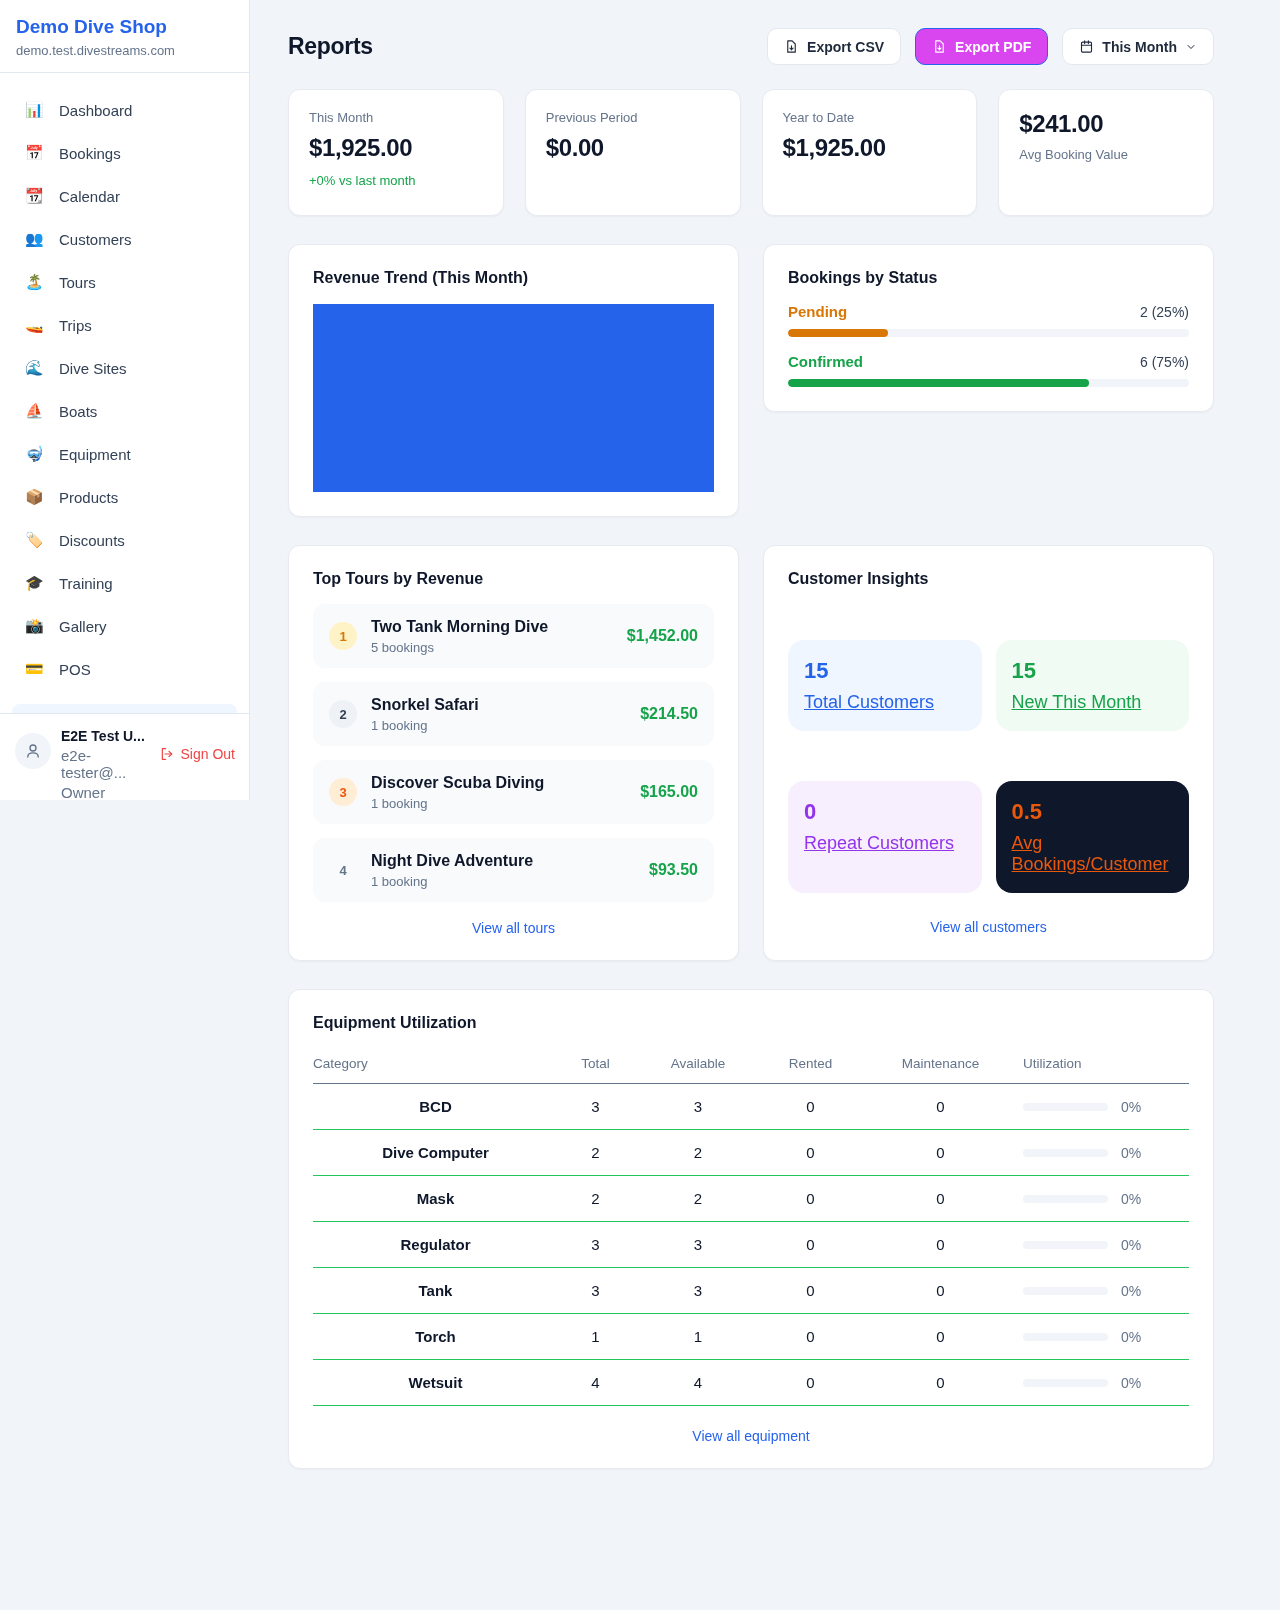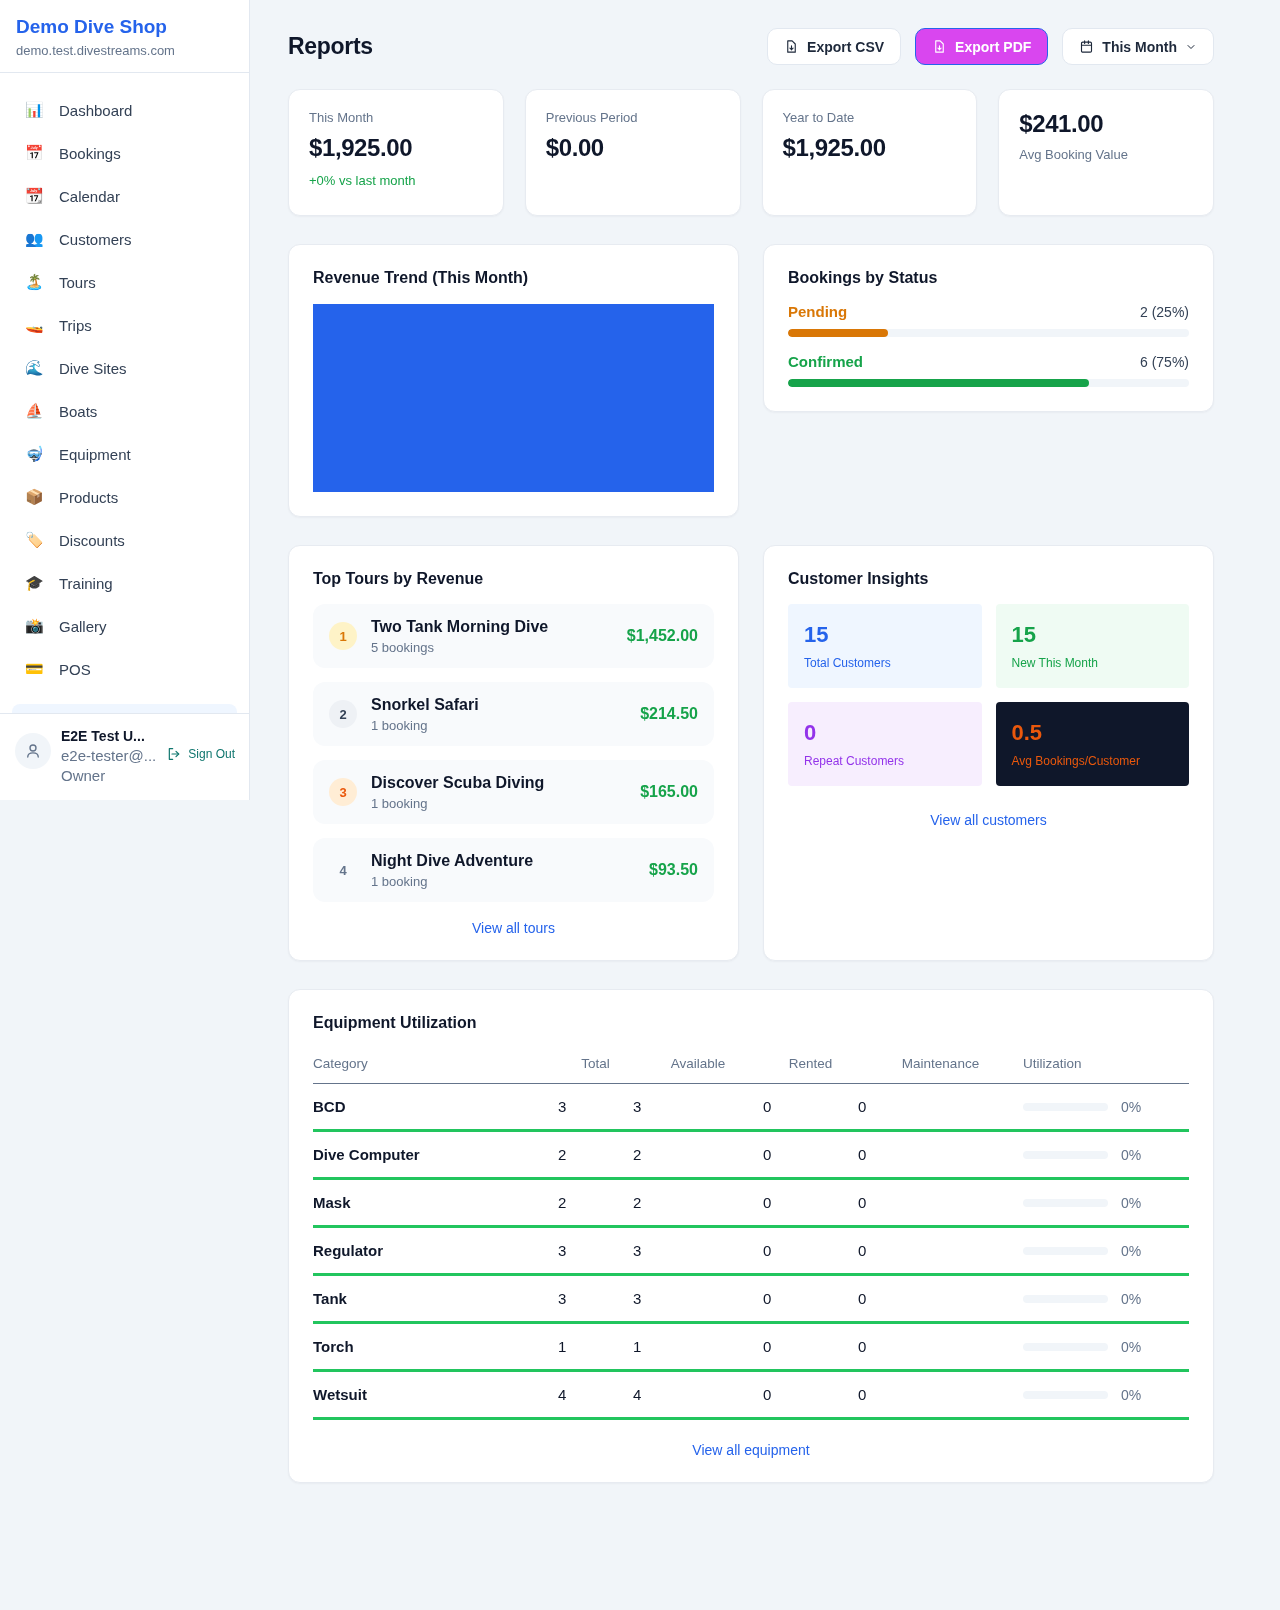--- a/index.html
+++ b/index.html
@@ -48,21 +48,21 @@
     background: #f1f5f9; color: #64748b;
     display: flex; align-items: center; justify-content: center;
     flex: 0 0 auto; margin-top: 7px;
   }
   .user-meta { min-width: 0; }
   .user-name { font-size: 14px; font-weight: 700; color: #0f172a; margin-top: 2px; }
   .user-email, .user-role { font-size: 15px; color: #64748b; margin-top: 3px; }
   .signout {
     margin-left: auto; margin-top: 20px;
     display: flex; align-items: center; gap: 6px;
-    color: #0f766e; font-size: 12px; cursor: pointer; white-space: nowrap;
+    color: #ef4444; font-size: 14px; cursor: pointer; white-space: nowrap;
   }
 
   
   .main { margin-left: 250px; padding: 28px 66px 0 38px; }
   .page-header { display: flex; align-items: center; justify-content: space-between; margin-bottom: 24px; }
   .page-title { font-size: 23px; font-weight: 700; letter-spacing: -0.3px; }
   .header-actions { display: flex; gap: 14px; }
   .btn {
     display: inline-flex; align-items: center; gap: 8px;
     height: 37px; padding: 0 16px;
@@ -119,40 +119,40 @@
   .tour-name { font-size: 16px; font-weight: 600; color: #0f172a; }
   .tour-bookings { font-size: 13px; color: #64748b; margin-top: 4px; }
   .tour-revenue { margin-left: auto; font-size: 16px; font-weight: 700; color: #16a34a; }
 
   .view-link {
     display: block; text-align: center; margin-top: 18px;
     color: #2563eb; font-size: 14px; text-decoration: none; cursor: pointer;
   }
 
   .insights-grid { margin-top: 16px; display: grid; grid-template-columns: 1fr 1fr; gap: 14px; }
-  .insight-tile { border-radius: 4px; padding: 18px 16px; min-height: 82px; }
+  .insight-tile { border-radius: 16px; padding: 18px 16px; min-height: 82px; margin-top: 36px; }
   .insight-value { font-size: 22px; font-weight: 700; }
-  .insight-label { font-size: 12px; font-weight: 500; margin-top: 8px; }
+  .insight-label { font-size: 18px; font-weight: 500; margin-top: 8px; text-decoration: underline; }
   .theme-blue   { background: #eff6ff; } .theme-blue .insight-value,   .theme-blue .insight-label   { color: #2563eb; }
   .theme-green  { background: #effbf3; } .theme-green .insight-value,  .theme-green .insight-label  { color: #16a34a; }
   .theme-purple { background: #f7eefe; } .theme-purple .insight-value, .theme-purple .insight-label { color: #9333ea; }
   .theme-orange { background: #0f172a; } .theme-orange .insight-value, .theme-orange .insight-label { color: #ea580c; }
   .insights-link { margin-top: 26px; }
 
   
   .equipment-card { padding: 24px; margin-bottom: 40px; }
   table.equip { width: 100%; border-collapse: collapse; margin-top: 16px; }
   table.equip th {
     font-size: 13.5px; font-weight: 400; color: #64748b; text-align: center;
     padding: 8px 0 12px; border-bottom: 1px solid #64748b;
   }
   table.equip th.col-category, table.equip th.col-util { text-align: left; }
   table.equip td {
-    padding: 14px 0; border-bottom: 3px solid #22c55e;
-    font-size: 15px; text-align: left; color: #0f172a;
+    padding: 14px 0; border-bottom: 1px solid #22c55e;
+    font-size: 15px; text-align: center; color: #0f172a;
   }
   td.cell-category { text-align: left; font-weight: 600; }
   td.cell-available { color: #16a34a; }
   td.cell-rented { color: #2563eb; }
   td.cell-maintenance { color: #ea580c; }
   td.cell-util { text-align: left; }
   .util-wrap { display: flex; align-items: center; gap: 13px; }
   .util-track { width: 85px; height: 8px; border-radius: 4px; background: #f1f5f9; overflow: hidden; }
   .util-fill { height: 8px; border-radius: 4px; background: #2563eb; }
   .util-text { font-size: 14px; color: #64748b; }

